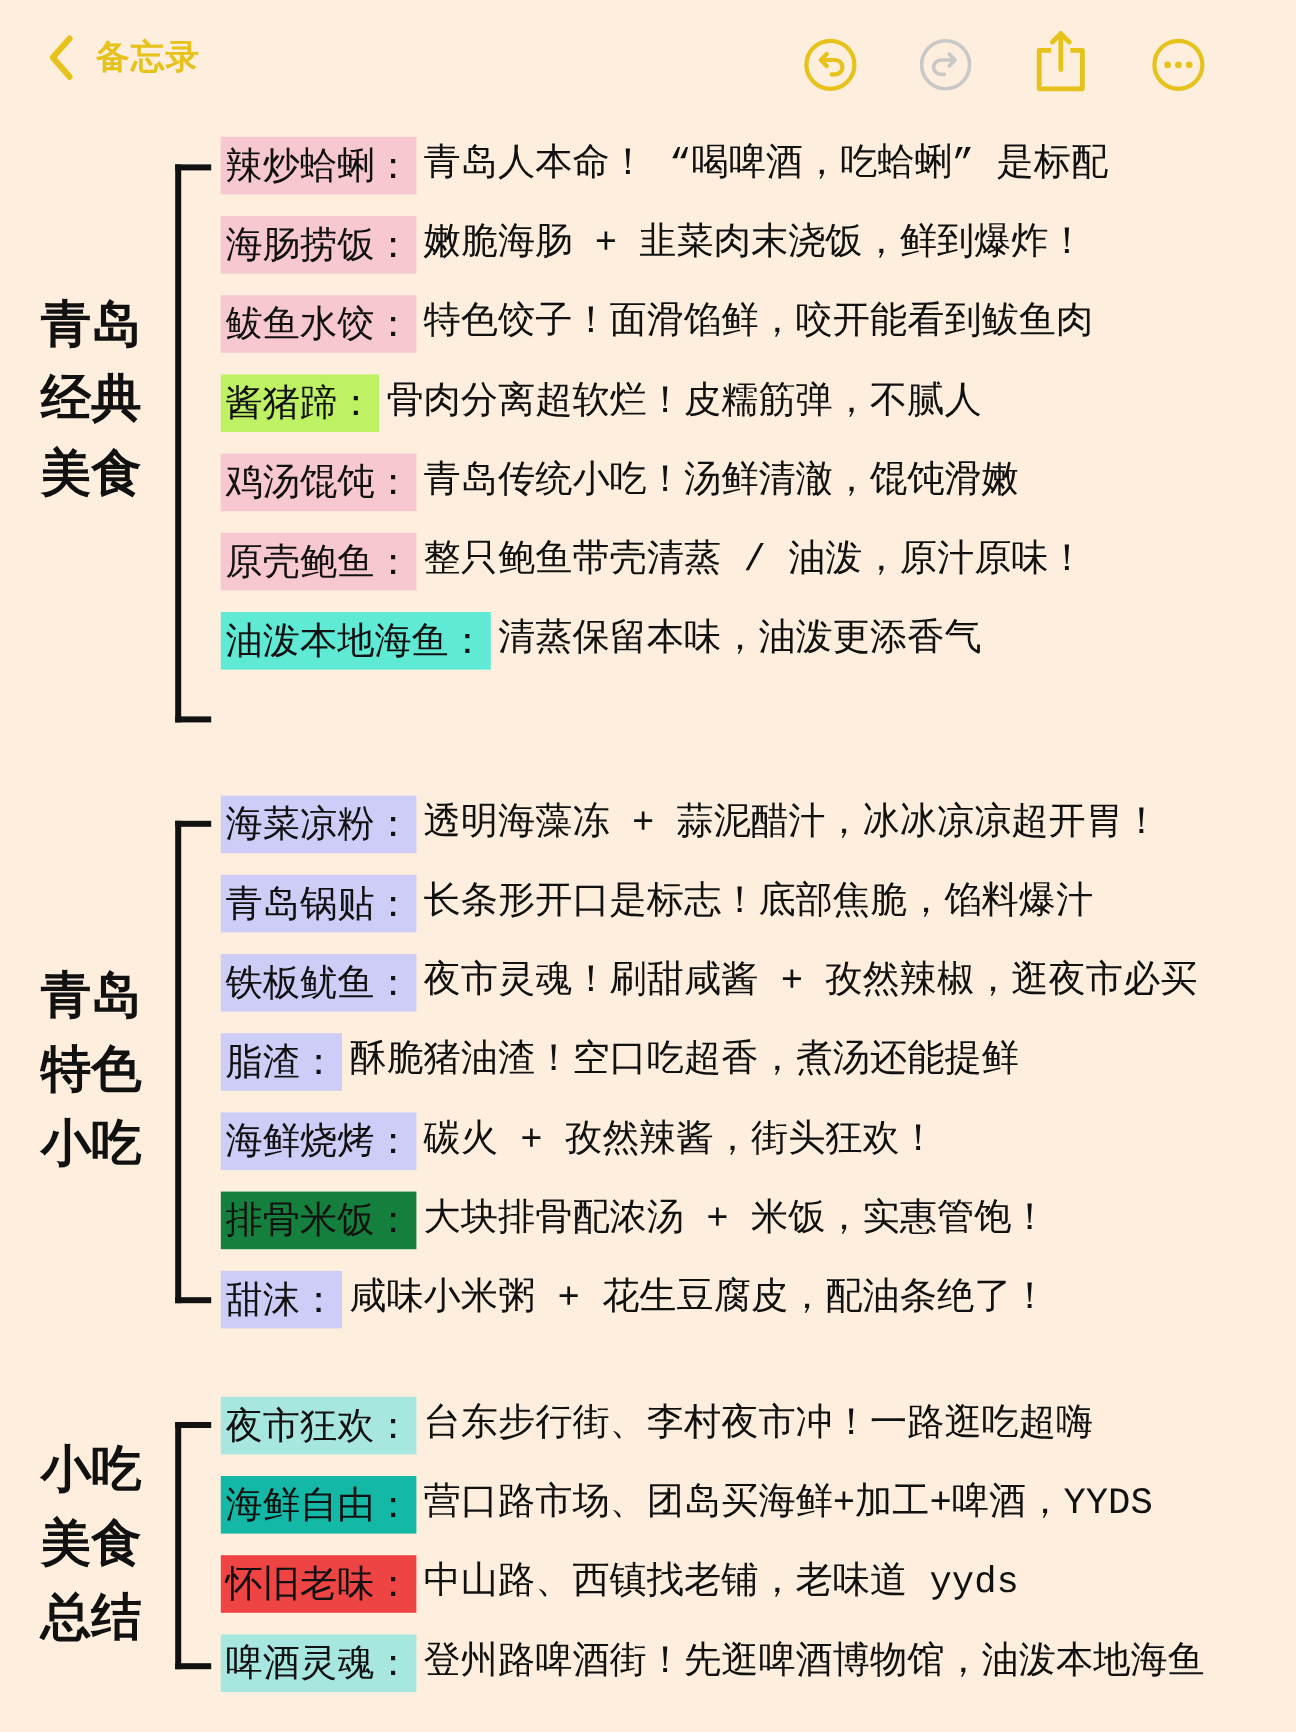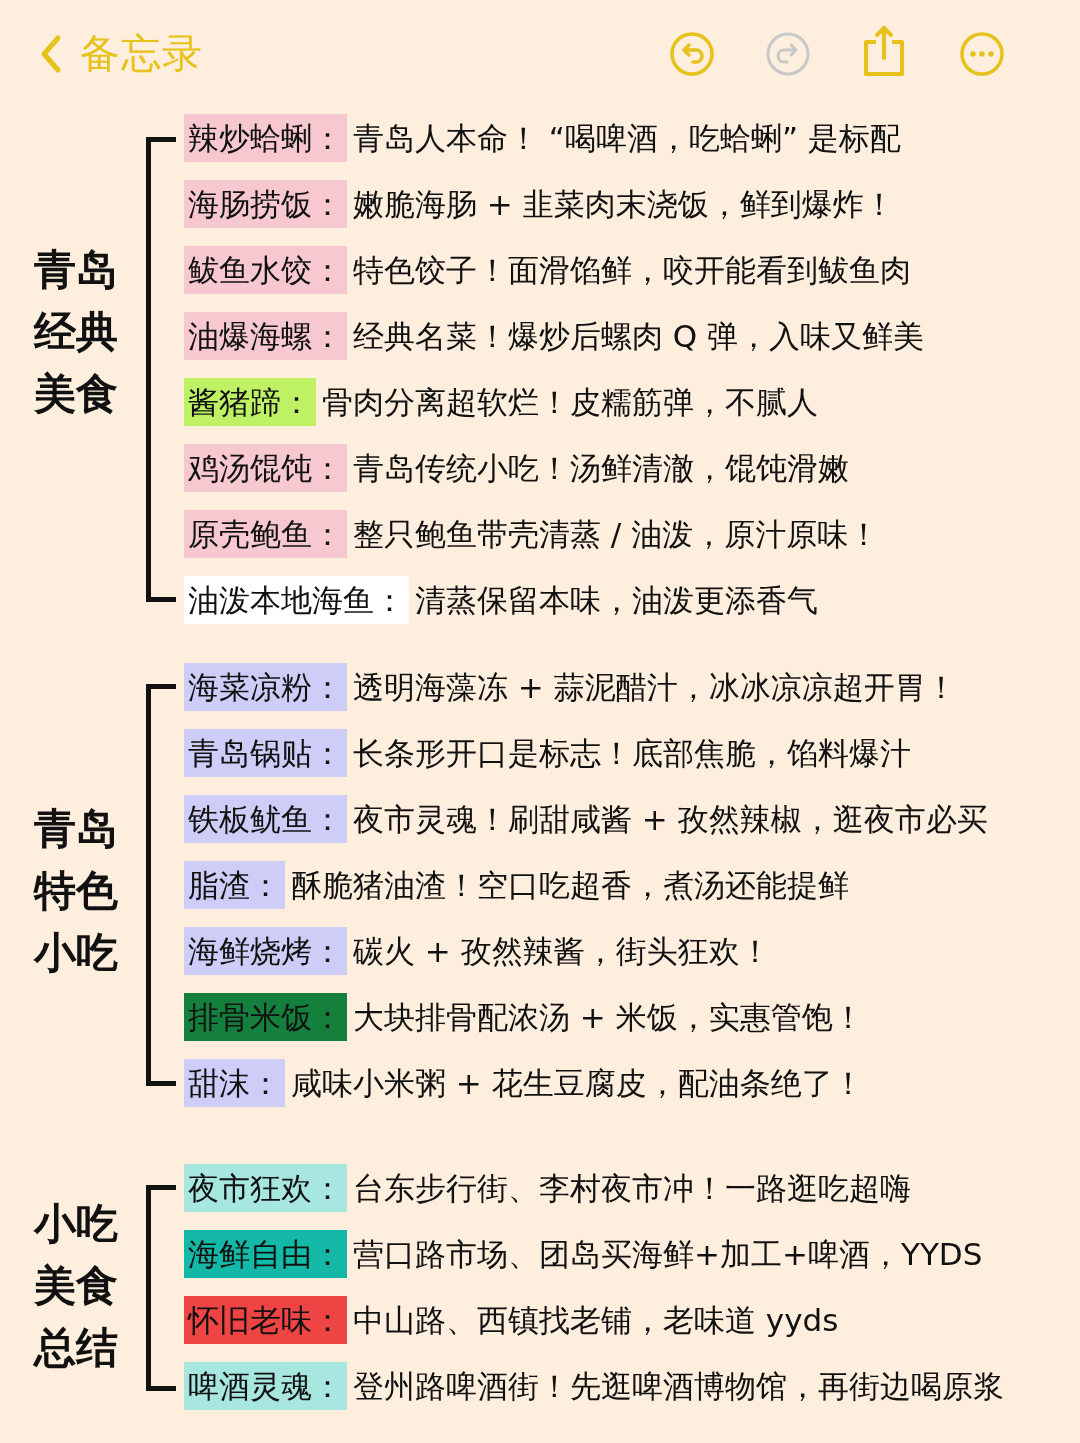--- a/index.html
+++ b/index.html
@@ -7,39 +7,39 @@
       width: 1080px; height: 1443px;
       background: #fdeedd;
       font-family: "DejaVu Sans", "Liberation Sans", sans-serif;
       color: #111;
       position: relative;
       overflow: hidden;
     }
     .topbar { position: absolute; left: 0; top: 0; width: 1080px; height: 105px; }
     .back { position: absolute; left: 36px; top: 26px; display: flex; align-items: center; color: #e6c21a; cursor: pointer; }
     .back svg { width: 30px; height: 44px; }
-    .back span { font-size: 40px; font-weight: normal; margin-left: 14px; letter-spacing: 1px; }
+    .back span { font-size: 28px; font-weight: bold; margin-left: 14px; letter-spacing: 1px; }
     .tool { position: absolute; top: 30px; width: 48px; height: 48px; cursor: pointer; }
     .tool svg { width: 48px; height: 48px; }
 
     .section { position: absolute; left: 0; width: 1080px; }
     .sec-title {
       position: absolute; left: 30px; width: 92px;
       font-size: 42px; font-weight: bold; line-height: 62px;
       text-align: center; color: #111;
     }
     .bracket {
       position: absolute; left: 146px; width: 30px;
       border-left: 5px solid #111; border-top: 5px solid #111; border-bottom: 5px solid #111;
       box-sizing: border-box;
     }
     .rows { position: absolute; left: 184px; }
     .row { height: 66px; display: flex; align-items: center; white-space: nowrap; font-size: 31px; }
     .tag { padding: 2px 4px; line-height: 44px; margin-right: 6px; }
-    .desc { line-height: 44px; }
+    .desc { line-height: 44px; font-family: Liberation Mono, monospace; }
   </style>
 </head>
 <body>
 
 <div class="topbar">
   <div class="back">
     <svg viewBox="0 0 30 44">
         <polyline points="22,6 8,22 22,38" fill="none" stroke="#e6c21a" stroke-width="5" stroke-linecap="round" stroke-linejoin="round"></polyline>
       </svg>
     <span>备忘录</span>
@@ -89,37 +89,33 @@
       </div>
     <div class="row">
         <span class="tag" style="background:#f7c8d0">海肠捞饭：</span>
         <span class="desc">嫩脆海肠 + 韭菜肉末浇饭，鲜到爆炸！</span>
       </div>
     <div class="row">
         <span class="tag" style="background:#f7c8d0">鲅鱼水饺：</span>
         <span class="desc">特色饺子！面滑馅鲜，咬开能看到鲅鱼肉</span>
       </div>
     <div class="row">
-        <span class="tag" style="background:#f7c8d0">油爆海螺：</span>
-        <span class="desc">经典名菜！爆炒后螺肉 Q 弹，入味又鲜美</span>
-      </div>
-    <div class="row">
         <span class="tag" style="background:#bef264">酱猪蹄：</span>
         <span class="desc">骨肉分离超软烂！皮糯筋弹，不腻人</span>
       </div>
     <div class="row">
         <span class="tag" style="background:#f7c8d0">鸡汤馄饨：</span>
         <span class="desc">青岛传统小吃！汤鲜清澈，馄饨滑嫩</span>
       </div>
     <div class="row">
         <span class="tag" style="background:#f7c8d0">原壳鲍鱼：</span>
         <span class="desc">整只鲍鱼带壳清蒸 / 油泼，原汁原味！</span>
       </div>
     <div class="row">
-        <span class="tag" style="background:#ffffff">油泼本地海鱼：</span>
+        <span class="tag" style="background:#5eead4">油泼本地海鱼：</span>
         <span class="desc">清蒸保留本味，油泼更添香气</span>
       </div>
   </div>
 </div>
 
 <div class="section" style="top:654px">
   <div class="sec-title" style="top:144px">
     <div>青岛</div>
     <div>特色</div>
     <div>小吃</div>
@@ -172,16 +168,16 @@
     <div class="row">
         <span class="tag" style="background:#14b8a6">海鲜自由：</span>
         <span class="desc">营口路市场、团岛买海鲜+加工+啤酒，YYDS</span>
       </div>
     <div class="row">
         <span class="tag" style="background:#ef4444">怀旧老味：</span>
         <span class="desc">中山路、西镇找老铺，老味道 yyds</span>
       </div>
     <div class="row">
         <span class="tag" style="background:#a8e6e0">啤酒灵魂：</span>
-        <span class="desc">登州路啤酒街！先逛啤酒博物馆，再街边喝原浆</span>
+        <span class="desc">登州路啤酒街！先逛啤酒博物馆，油泼本地海鱼</span>
       </div>
   </div>
 </div>
 
 </body></html>

